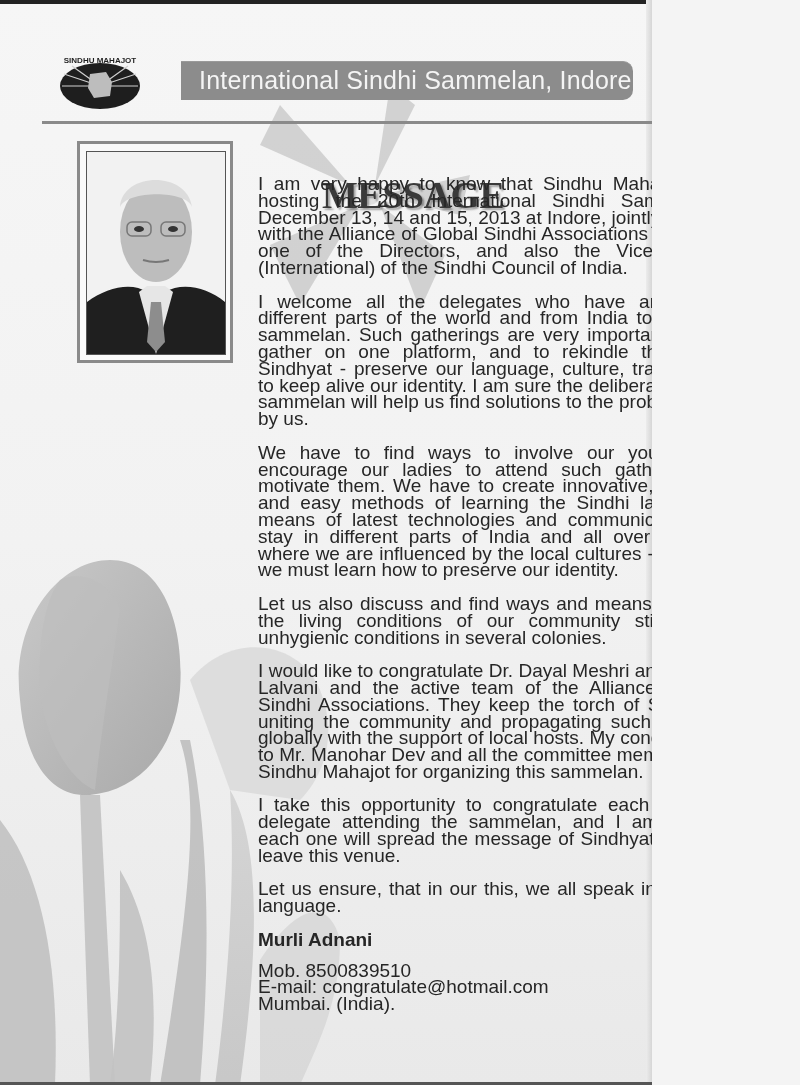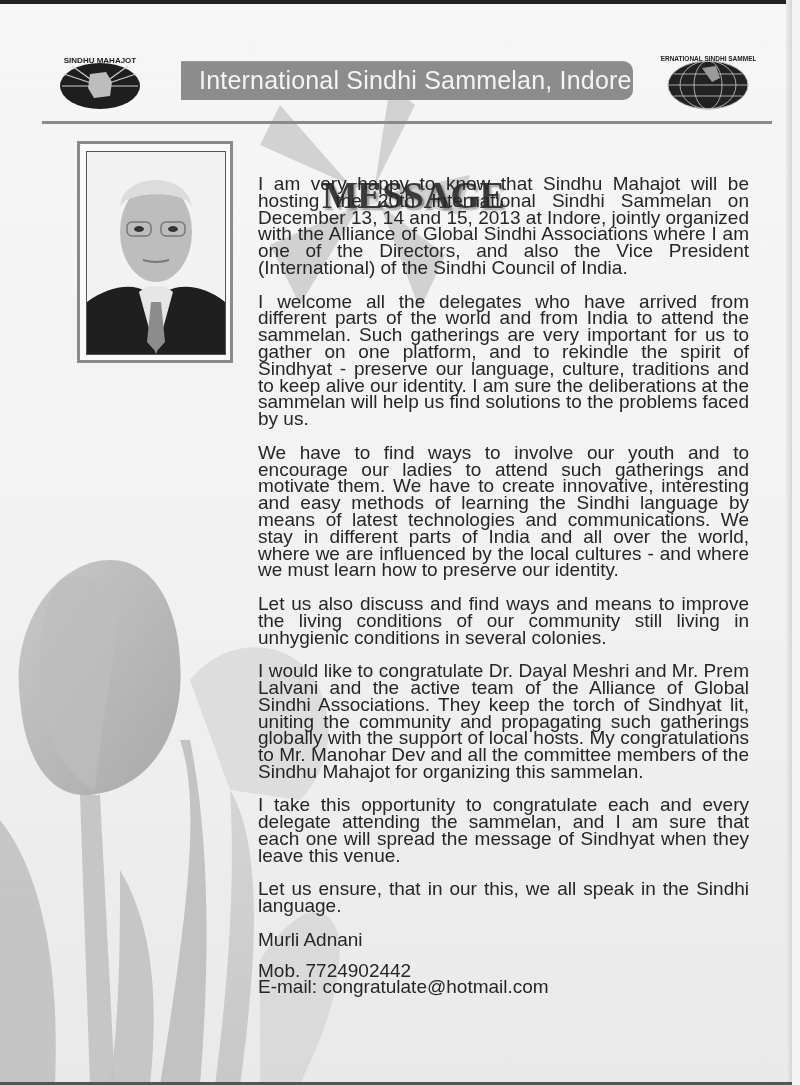--- a/index.html
+++ b/index.html
@@ -3,21 +3,21 @@
   <meta charset="utf-8">
   <style>
     html, body { margin: 0; padding: 0; }
     body {
       width: 800px; height: 1085px; overflow: hidden; position: relative;
       background: #f4f4f4;
       font-family: "Liberation Sans", sans-serif;
       color: #2a2a2a;
     }
     .page {
-      position: absolute; left: 0; top: 0; width: 792px; height: 1085px;
+      position: absolute; left: 0; top: 0; width: 652px; height: 1085px;
       background: linear-gradient(180deg, #f6f6f6 0%, #f2f2f2 50%, #e9e9e9 100%);
       overflow: hidden;
     }
     .topbar { position:absolute; left:0; top:0; width:800px; height:4px; background:#222; }
     .bottombar { position:absolute; left:0; bottom:0; width:800px; height:3px; background:#555; }
     .rightedge { position:absolute; right:0; top:0; width:6px; height:1085px; background:linear-gradient(90deg,#ececec,#d6d6d6); }
 
     
     .tulips { position:absolute; left:0; top:540px; width:360px; height:545px; }
     
@@ -53,21 +53,21 @@
       font-family:"Liberation Serif", serif; font-weight:bold; font-size:38px;
       color:#3a3a3a; letter-spacing:-0.5px;
       text-shadow: 2px 2px 2px rgba(0,0,0,0.35);
       margin-top: 36px;
     }
     .body-text {
       position:absolute; left:258px; top:176px; width:491px;
       font-size:19px; line-height:16.8px; color:#262626; text-align:justify;
     }
     .body-text p { margin:0 0 16.8px 0; }
-    .signature-name { font-weight:normal; margin-bottom:14px; }
+    .signature-name { font-weight:bold; margin-bottom:14px; }
     .contact div { line-height:16.8px; }
   </style>
 </head>
 <body>
 
 <div class="page">
   <div class="topbar"></div>
   <div class="rightedge"></div>
 
   <svg class="tulips" viewBox="0 0 360 545">
@@ -161,19 +161,20 @@
     <p>I am very happy to know that Sindhu Mahajot will be hosting the 20th International Sindhi Sammelan on December 13, 14 and 15, 2013 at Indore, jointly organized with the Alliance of Global Sindhi Associations where I am one of the Directors, and also the Vice President (International) of the Sindhi Council of India.</p>
     <p>I welcome all the delegates who have arrived from different parts of the world and from India to attend the sammelan. Such gatherings are very important for us to gather on one platform, and to rekindle the spirit of Sindhyat - preserve our language, culture, traditions and to keep alive our identity. I am sure the deliberations at the sammelan will help us find solutions to the problems faced by us.</p>
     <p>We have to find ways to involve our youth and to encourage our ladies to attend such gatherings and motivate them. We have to create innovative, interesting and easy methods of learning the Sindhi language by means of latest technologies and communications. We stay in different parts of India and all over the world, where we are influenced by the local cultures - and where we must learn how to preserve our identity.</p>
     <p>Let us also discuss and find ways and means to improve the living conditions of our community still living in unhygienic conditions in several colonies.</p>
     <p>I would like to congratulate Dr. Dayal Meshri and Mr. Prem Lalvani and the active team of the Alliance of Global Sindhi Associations. They keep the torch of Sindhyat lit, uniting the community and propagating such gatherings globally with the support of local hosts. My congratulations to Mr. Manohar Dev and all the committee members of the Sindhu Mahajot for organizing this sammelan.</p>
     <p>I take this opportunity to congratulate each and every delegate attending the sammelan, and I am sure that each one will spread the message of Sindhyat when they leave this venue.</p>
     <p>Let us ensure, that in our this, we all speak in the Sindhi language.</p>
 
     <div class="signature-name">Murli Adnani</div>
     <div class="contact">
-      <div>Mob. 7724902442</div>
+      <div>Mob. 8500839510</div>
       <div>E-mail: congratulate@hotmail.com</div>
+      <div>Mumbai. (India).</div>
     </div>
   </div>
 
   <div class="bottombar"></div>
 </div>
 
 </body></html>

